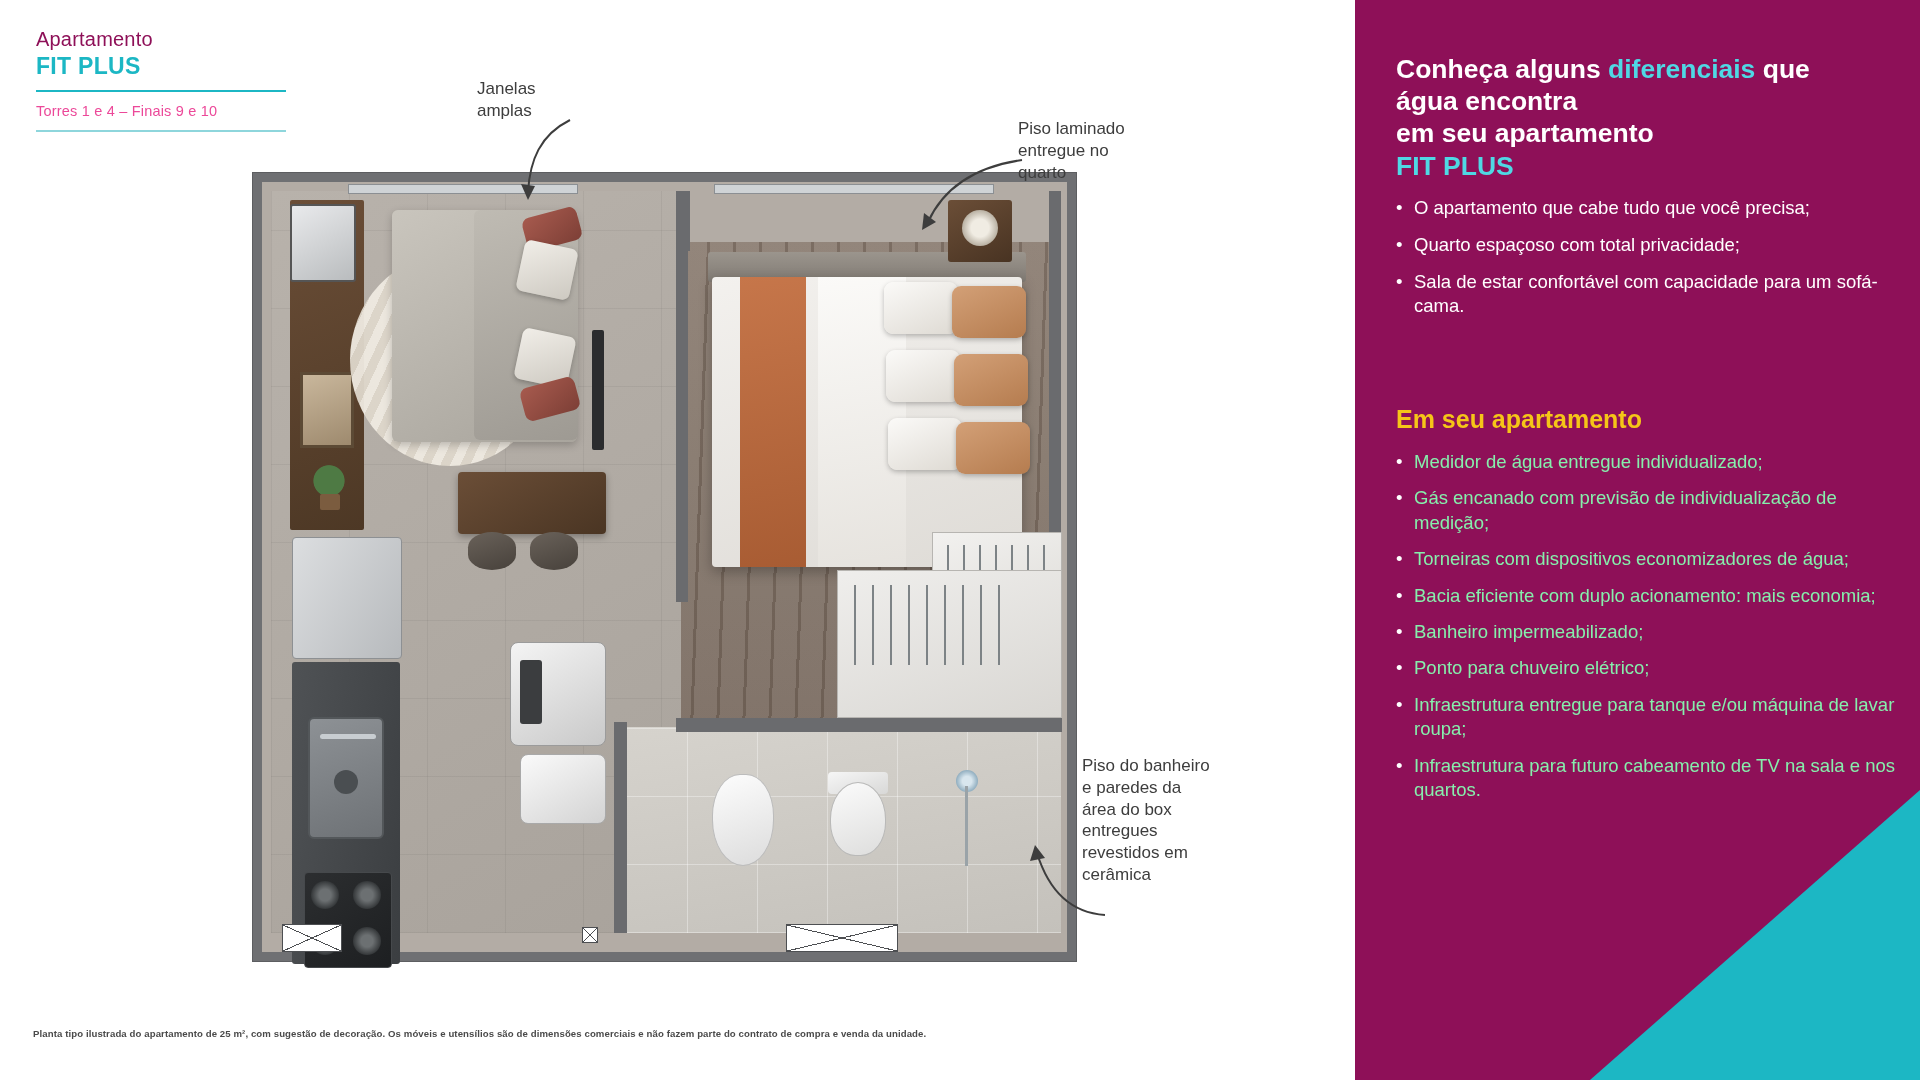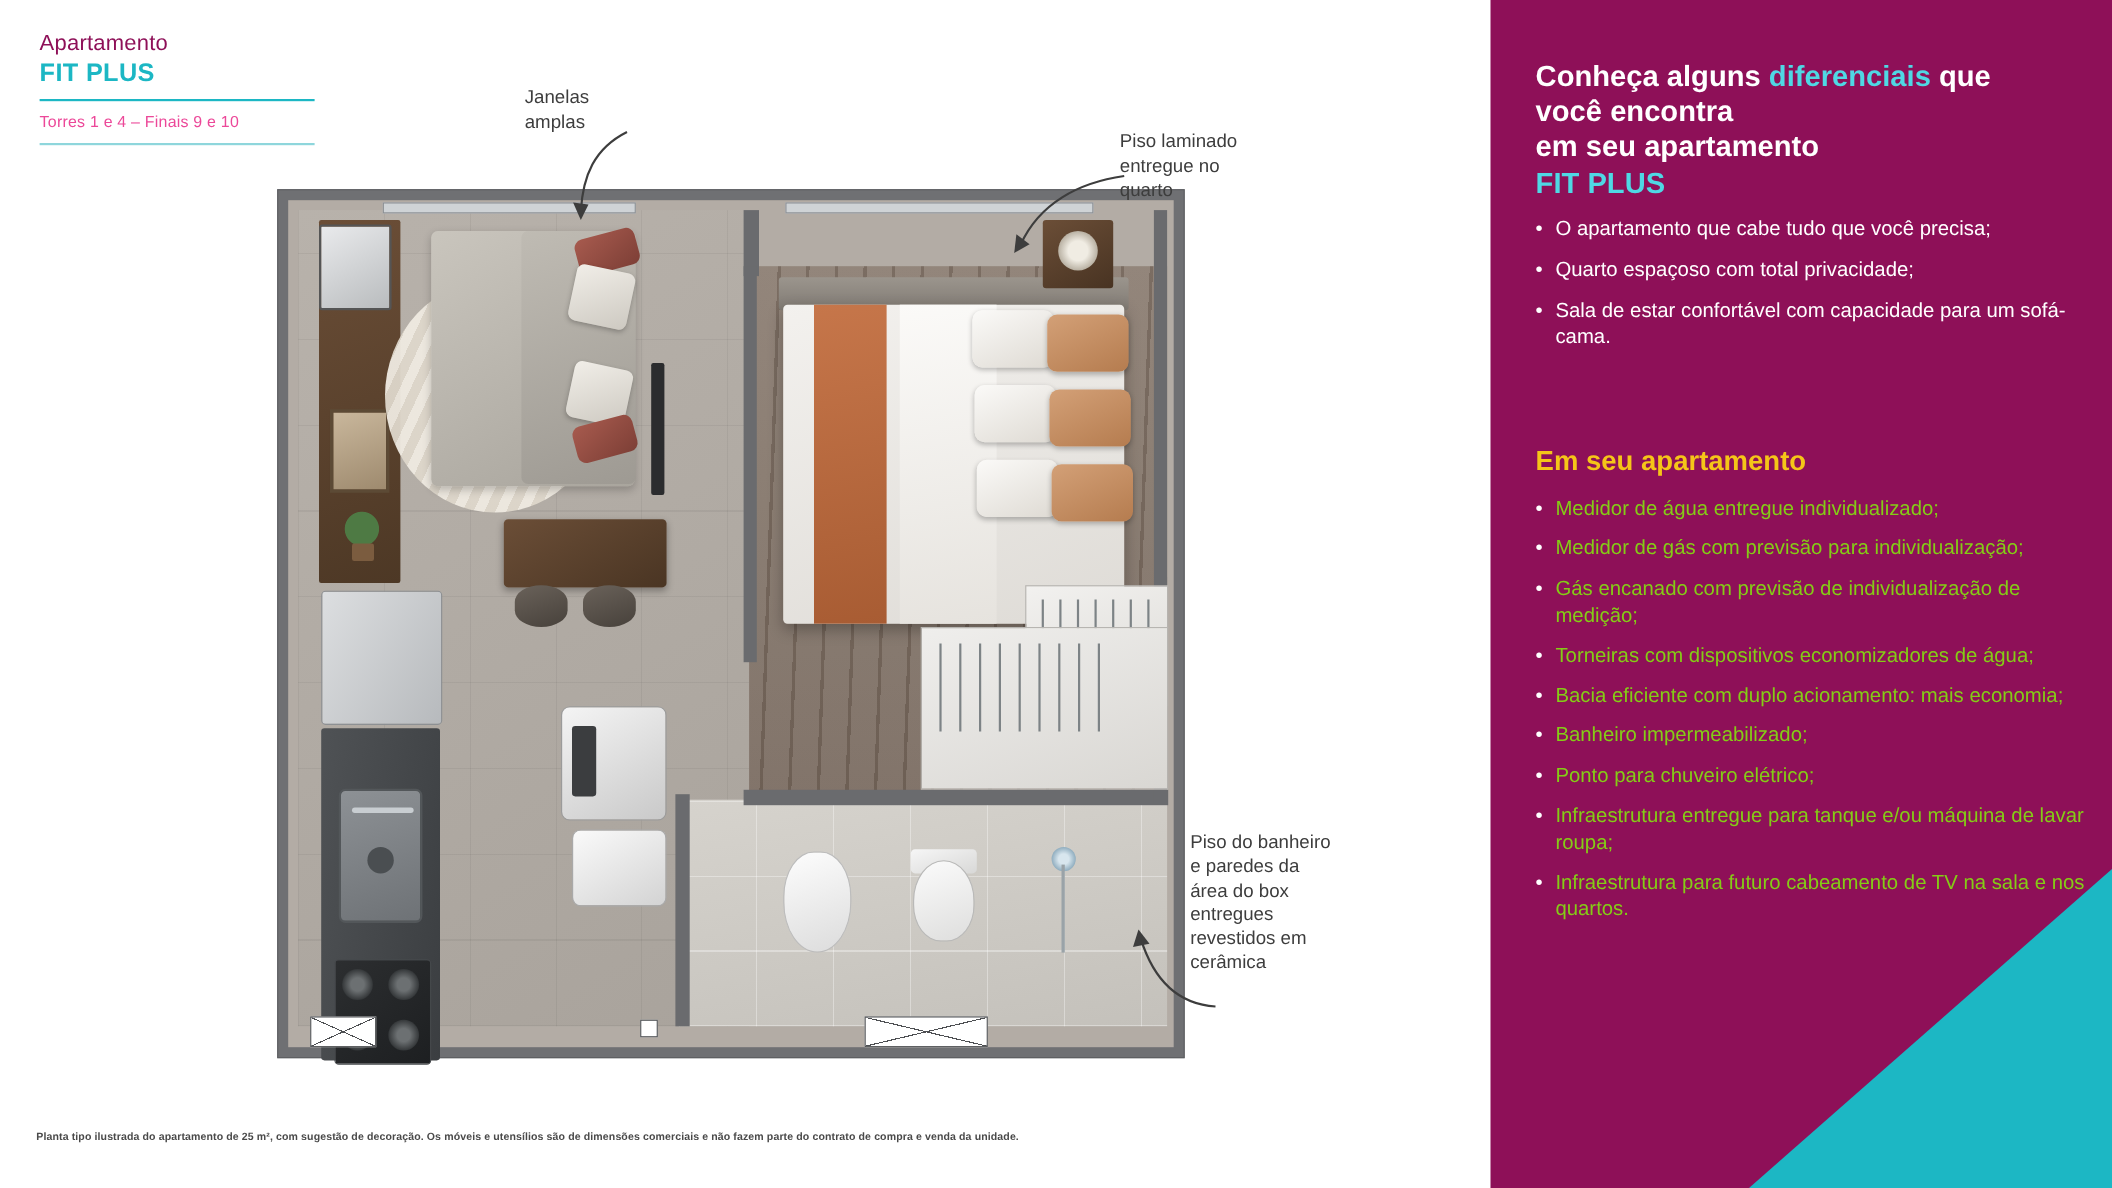--- a/index.html
+++ b/index.html
@@ -313,21 +313,21 @@
   }
   .r-sub {
     position:absolute; left:41px; top:405px; width:490px;
     font-size:25px; font-weight:700; color:#f5c518;
   }
   .r-list2 {
     position:absolute; left:41px; top:450px; width:500px; list-style:none;
   }
   .r-list2 li {
     position:relative; padding-left:18px; margin-bottom:12px;
-    font-size:18.5px; line-height:1.32; color:#84cc16;
+    font-size:18.5px; line-height:1.32; color:#86efac;
   }
   .r-list2 li:before {
     content:"•"; position:absolute; left:0; top:0; color:#ffffff;
   }
 </style>
 </head>
 <body>
 
 <div class="page">
 
@@ -460,36 +460,35 @@
     </svg>
 
     <div class="footnote">Planta tipo ilustrada do apartamento de 25 m², com sugestão de decoração. Os móveis e utensílios são de dimensões comerciais e não fazem parte do contrato de compra e venda da unidade.</div>
   </div>
 
   <div class="right">
     <div class="teal-corner"></div>
 
     <div class="r-head">
       <span>Conheça alguns </span><span class="hl">diferenciais</span><span> que</span><br>
-      <span>você encontra</span><br>
+      <span>água encontra</span><br>
       <span>em seu apartamento</span>
       <span class="fit">FIT PLUS</span>
     </div>
 
     <ul class="r-list">
       <li>O apartamento que cabe tudo que você precisa;</li>
       <li>Quarto espaçoso com total privacidade;</li>
       <li>Sala de estar confortável com capacidade para um sofá-cama.</li>
     </ul>
 
     <div class="r-sub">Em seu apartamento</div>
 
     <ul class="r-list2">
       <li>Medidor de água entregue individualizado;</li>
-      <li>Medidor de gás com previsão para individualização;</li>
       <li>Gás encanado com previsão de individualização de medição;</li>
       <li>Torneiras com dispositivos economizadores de água;</li>
       <li>Bacia eficiente com duplo acionamento: mais economia;</li>
       <li>Banheiro impermeabilizado;</li>
       <li>Ponto para chuveiro elétrico;</li>
       <li>Infraestrutura entregue para tanque e/ou máquina de lavar roupa;</li>
       <li>Infraestrutura para futuro cabeamento de TV na sala e nos quartos.</li>
     </ul>
   </div>
 

